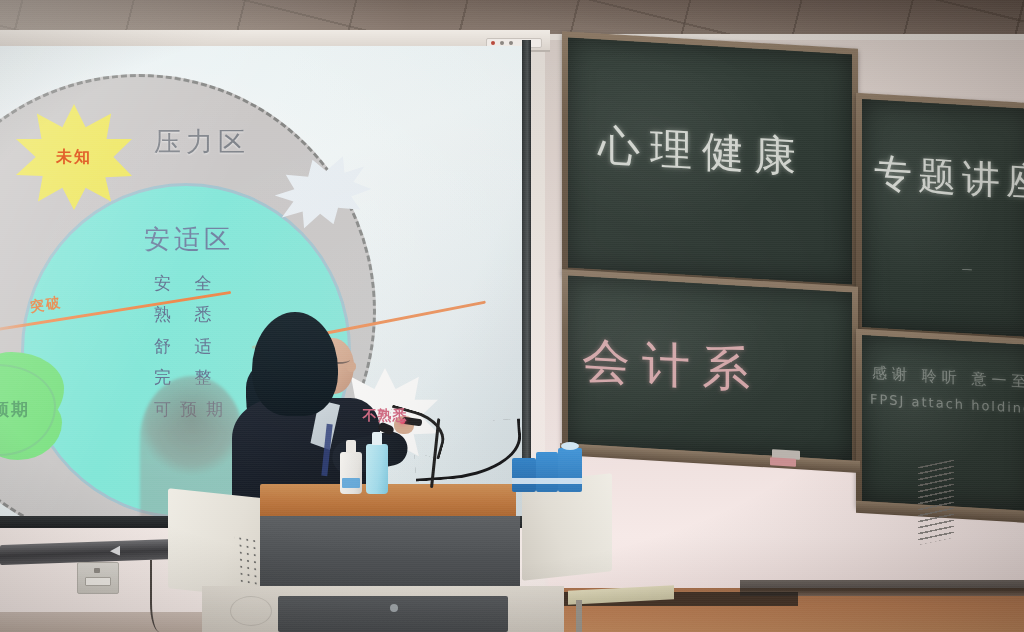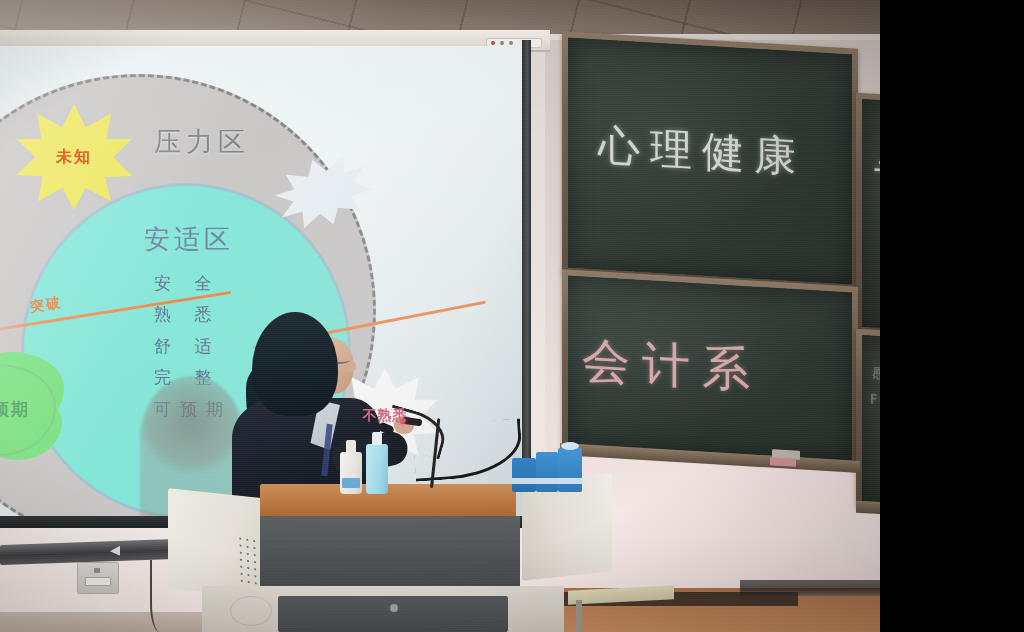--- a/index.html
+++ b/index.html
@@ -4,21 +4,21 @@
 <style>
   * { box-sizing: border-box; margin: 0; padding: 0; }
   html, body {
     width: 1024px; height: 632px;
     overflow: hidden;
     background: #000;
     font-family: "DejaVu Sans", "Liberation Sans", sans-serif;
   }
   #scene {
     position: relative;
-    width: 880px; height: 632px;
+    width: 1024px; height: 632px;
     overflow: hidden;
     background: #cfc6bd;
   }
 
   
   .ceiling {
     position: absolute; left: 0; top: 0; width: 1024px; height: 96px;
     background: linear-gradient(180deg, #6d5d54 0%, #8d7d72 45%, #a99b90 100%);
     overflow: hidden;
   }

